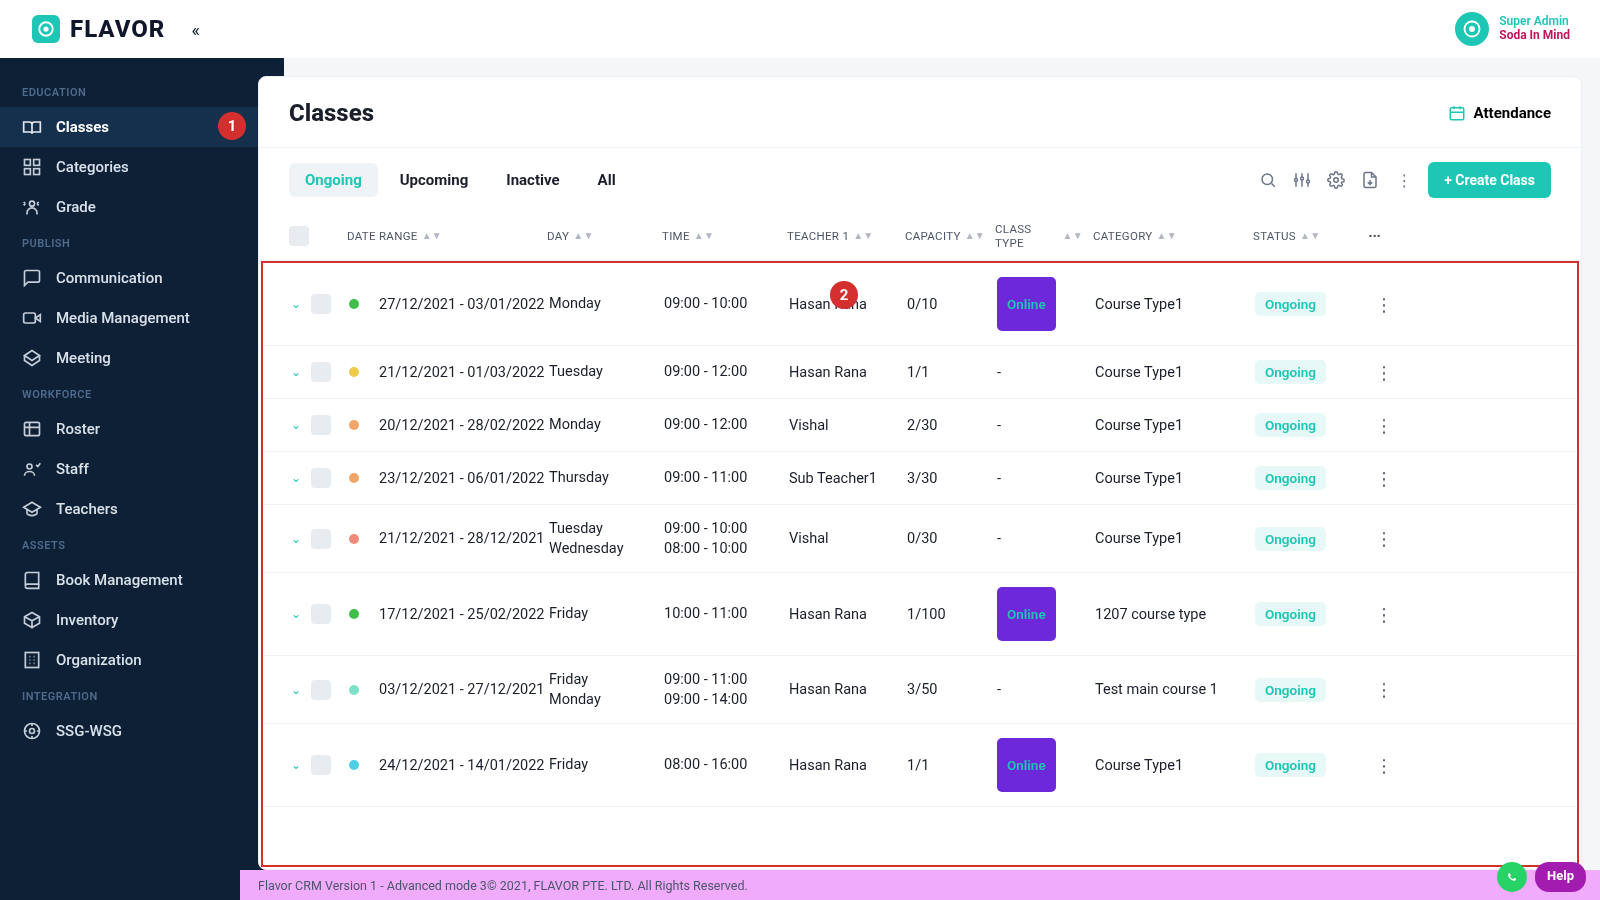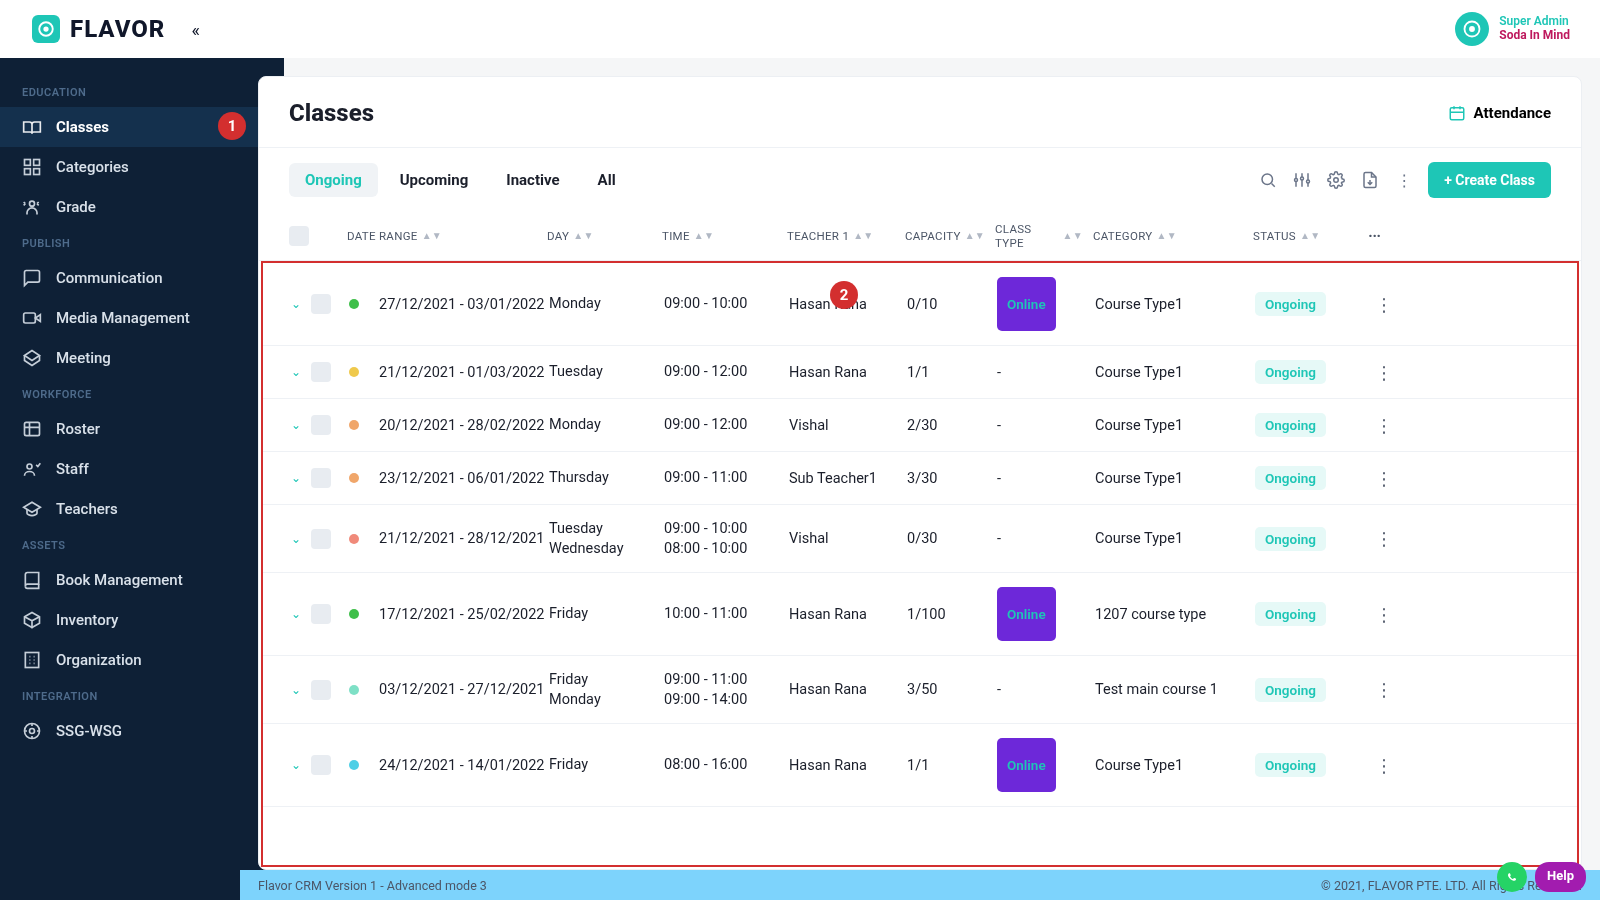--- a/index.html
+++ b/index.html
@@ -51,21 +51,21 @@
 .row { display:flex; align-items:center; padding:14px 28px; border-bottom:1px solid #eef1f5; font-size:14.5px; color:#1b1f2b; }
 .row .col-chk { display:flex; align-items:center; gap:10px; width:58px; }
 .expander { color:#1ec6b6; font-size:12px; cursor:pointer; }
 .dot { width:10px; height:10px; border-radius:50%; margin-right:20px; flex-shrink:0; }
 .row-date{ width:200px; display:flex; align-items:center; }
 .tag { background:#6d28d9; color:#1ec6b6; font-size:13.5px; font-weight:600; padding:19px 10px; border-radius:5px; display:inline-block; }
 .status-tag { background:#e6f9f7; color:#1ec6b6; font-size:13.5px; font-weight:600; padding:4px 10px; border-radius:5px; display:inline-block; }
 .row .col-day div, .row .col-time div { line-height:1.35; }
 .row .col-act { display:flex; justify-content:flex-end; color:#535b6c; cursor:pointer; font-size:18px; }
 
-.footerbar { position:absolute; left:240px; right:0; bottom:0; height:30px; background:#7dd3fc; display:flex; align-items:center; justify-content:space-between; padding:0 18px; font-size:12.5px; color:#4c5667; }
+.footerbar { position:absolute; left:240px; right:0; bottom:0; height:30px; background:#f0abfc; display:flex; align-items:center; padding:0 18px; font-size:12.5px; color:#4c5667; }
 
 .callout { position:absolute; width:28px; height:28px; border-radius:50%; background:#d32f2f; color:#fff; font-weight:700; font-size:15px; display:flex; align-items:center; justify-content:center; z-index:20; }
 .callout.c1 { top:112px; left:218px; }
 .callout.c2 { top:281px; left:830px; }
 
 .floaters { position:absolute; right:14px; bottom:8px; display:flex; gap:8px; z-index:30; }
 .float-wa { width:30px; height:30px; border-radius:50%; background:#25d366; color:#fff; display:flex; align-items:center; justify-content:center; font-size:16px; cursor:pointer; }
 .float-help { background:#a21caf; color:#fff; font-size:13px; font-weight:700; padding:6px 12px; border-radius:14px; cursor:pointer; }
 
 svg { display:block; }

